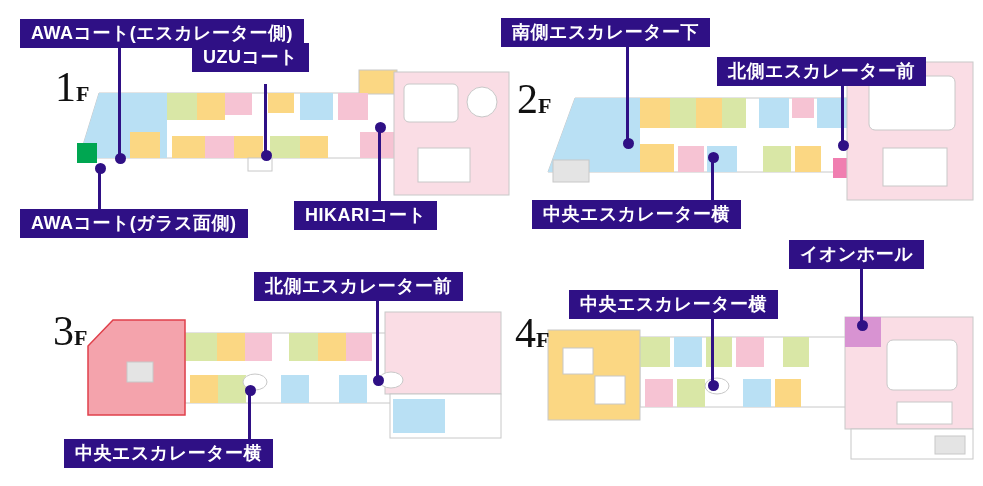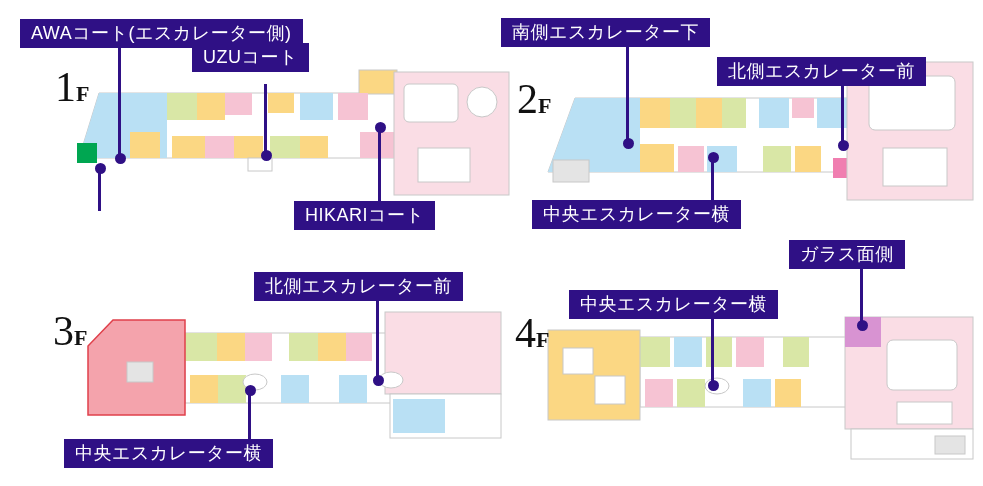--- a/index.html
+++ b/index.html
@@ -10,21 +10,21 @@
     overflow:hidden;
     font-family:"Liberation Sans","DejaVu Sans",sans-serif;
   }
   .canvas { position:absolute; inset:0; }
 
   .callout {
     position:absolute;
     background:var(--label_bg);
     color:var(--label_text);
     font-size:18px;
-    font-weight:normal;
+    font-weight:bold;
     line-height:1;
     padding:5px 11px 6px;
     white-space:nowrap;
     letter-spacing:0.5px;
     z-index:10;
   }
   .floor-num {
     position:absolute;
     color:var(--floor_number_text);
     font-family:"Liberation Serif","DejaVu Serif",serif;
@@ -206,25 +206,26 @@
   <div class="dot" style="left:245px;top:385px"></div>
 
   <div class="connector" style="left:860px;top:267px;height:60px"></div>
   <div class="dot" style="left:857px;top:320px"></div>
 
   <div class="connector" style="left:711px;top:317px;height:70px"></div>
   <div class="dot" style="left:708px;top:380px"></div>
 
   <div class="callout" style="left:20px;top:19px">AWAコート(エスカレーター側)</div>
   <div class="callout" style="left:192px;top:43px">UZUコート</div>
+  <div class="callout" style="left:20px;top:209px">AWAコート(ガラス面側)</div>
   <div class="callout" style="left:501px;top:18px">南側エスカレーター下</div>
 
   <div class="callout" style="left:294px;top:201px">HIKARIコート</div>
   <div class="callout" style="left:717px;top:57px">北側エスカレーター前</div>
   <div class="callout" style="left:532px;top:200px">中央エスカレーター横</div>
 
   <div class="callout" style="left:254px;top:272px">北側エスカレーター前</div>
   <div class="callout" style="left:64px;top:439px">中央エスカレーター横</div>
 
-  <div class="callout" style="left:789px;top:240px">ガラス面側</div>
+  <div class="callout" style="left:789px;top:240px">イオンホール</div>
   <div class="callout" style="left:569px;top:290px">中央エスカレーター横</div>
 
 </div>
 
 </body></html>

